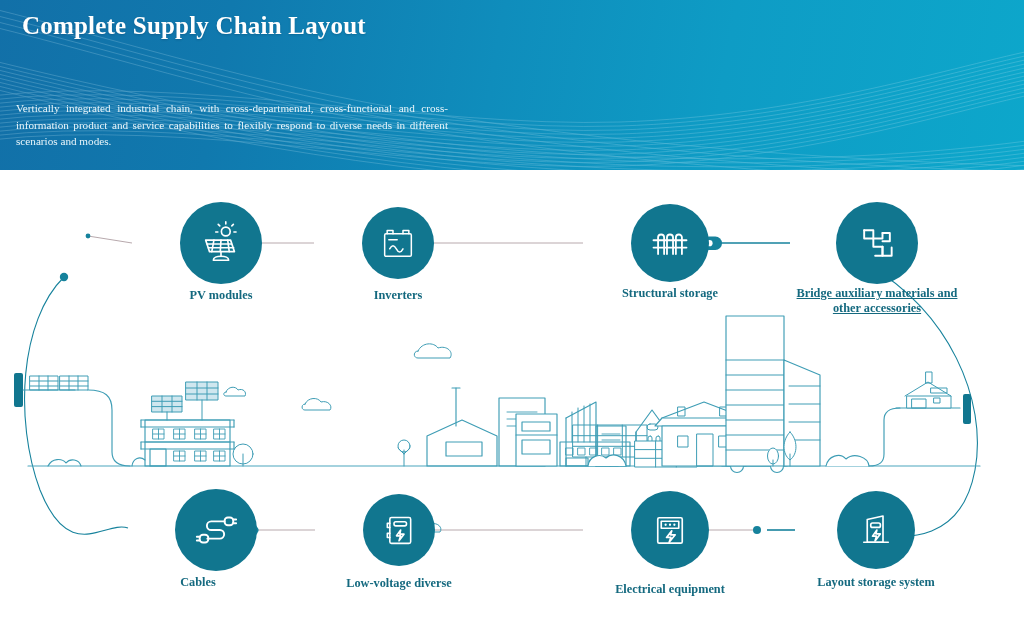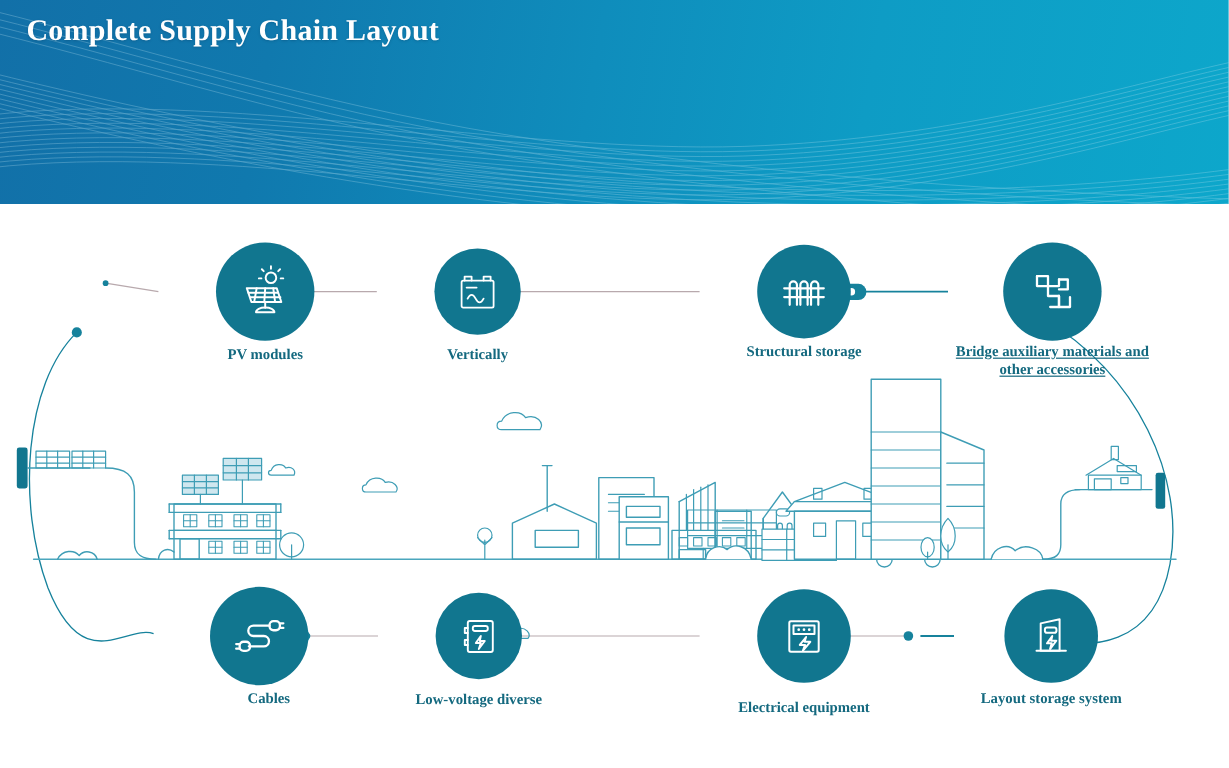--- a/index.html
+++ b/index.html
@@ -74,20 +74,21 @@
         <path d="M-10,88 C 200,140 420,180 660,186 C 840,190 960,178 1034,168"></path>
 
         <path d="M-10,8 C 120,40 260,86 420,112 C 600,142 820,160 1034,166"></path>
         <path d="M-10,14 C 120,46 260,92 420,118 C 600,148 820,166 1034,172"></path>
         <path d="M-10,20 C 120,52 260,98 420,124 C 600,154 820,172 1034,178"></path>
         <path d="M-10,26 C 120,58 260,104 420,130 C 600,160 820,178 1034,184"></path>
       </g>
     </svg>
 
     <div id="title">Complete Supply Chain Layout</div>
+    <div id="subtitle">Vertically integrated industrial chain, with cross-departmental, cross-functional and cross-information product and service capabilities to flexibly respond to diverse needs in different scenarios and modes.</div>
   </div>
 
   <div id="diagram">
 
     <svg id="vec" viewBox="0 0 1024 470">
 
       <g fill="none" stroke="#16829c" stroke-width="1.1">
 
         <path d="M64,107 C 20,150 14,250 40,320 C 70,395 105,350 128,358"></path>
 
@@ -387,21 +388,21 @@
         <svg class="ico" width="40" height="40" viewBox="0 0 48 48">
           <g fill="none" stroke="#ffffff" stroke-width="1.8" stroke-linecap="round" stroke-linejoin="round">
             <rect x="8" y="13" width="32" height="27" rx="1.6"></rect>
             <path d="M11,13 v-4 h7 v4"></path>
             <path d="M30,13 v-4 h7 v4"></path>
             <path d="M13,20 h10"></path>
             <path d="M14,31 c2.6,-5 5.4,-5 8,0 c2.6,5 5.4,5 8,0"></path>
           </g>
         </svg>
       </div>
-      <div class="lbl" style="left:280px;top:118px;width:140px;">Vertically</div>
+      <div class="lbl" style="left:280px;top:118px;width:140px;">Inverters</div>
     </div>
 
     <div class="node">
       <div class="circle" style="left:583px;top:34px;width:78px;height:78px;">
         <svg class="ico" width="44" height="44" viewBox="0 0 48 48">
           <g fill="none" stroke="#ffffff" stroke-width="2" stroke-linecap="round" stroke-linejoin="round">
             <path d="M11,36 v-18 a3.3,3.3 0 0 1 6.6,0 v18"></path>
             <path d="M20.7,36 v-18 a3.3,3.3 0 0 1 6.6,0 v18"></path>
             <path d="M30.4,36 v-18 a3.3,3.3 0 0 1 6.6,0 v18"></path>
             <path d="M6,21 h36"></path>
@@ -433,21 +434,21 @@
         <svg class="ico" width="46" height="46" viewBox="0 0 48 48">
           <g fill="none" stroke="#ffffff" stroke-width="2" stroke-linecap="round" stroke-linejoin="round">
             <path d="M33,15 h-14 a4.5,4.5 0 0 0 0,9 h9 a4.5,4.5 0 0 1 0,9 h-13"></path>
             <rect x="33" y="11" width="9" height="8" rx="3.4"></rect>
             <path d="M42,13 h3 M42,17 h3"></path>
             <rect x="7" y="29" width="9" height="8" rx="3.4"></rect>
             <path d="M4,31 h3 M4,35 h3"></path>
           </g>
         </svg>
       </div>
-      <div class="lbl" style="left:106px;top:405px;width:140px;">Cables</div>
+      <div class="lbl" style="left:80px;top:405px;width:140px;">Cables</div>
     </div>
 
     <div class="node">
       <div class="circle" style="left:315px;top:324px;width:72px;height:72px;">
         <svg class="ico" width="40" height="40" viewBox="0 0 48 48">
           <g fill="none" stroke="#ffffff" stroke-width="1.9" stroke-linecap="round" stroke-linejoin="round">
             <rect x="13" y="9" width="25" height="31" rx="2"></rect>
             <rect x="18" y="14" width="15" height="5" rx="2.2"></rect>
             <path d="M26,24 l-5,7 h5 l-2,6 l6,-8 h-5 Z"></path>
             <path d="M13,16 h-3 v5 h3"></path>

